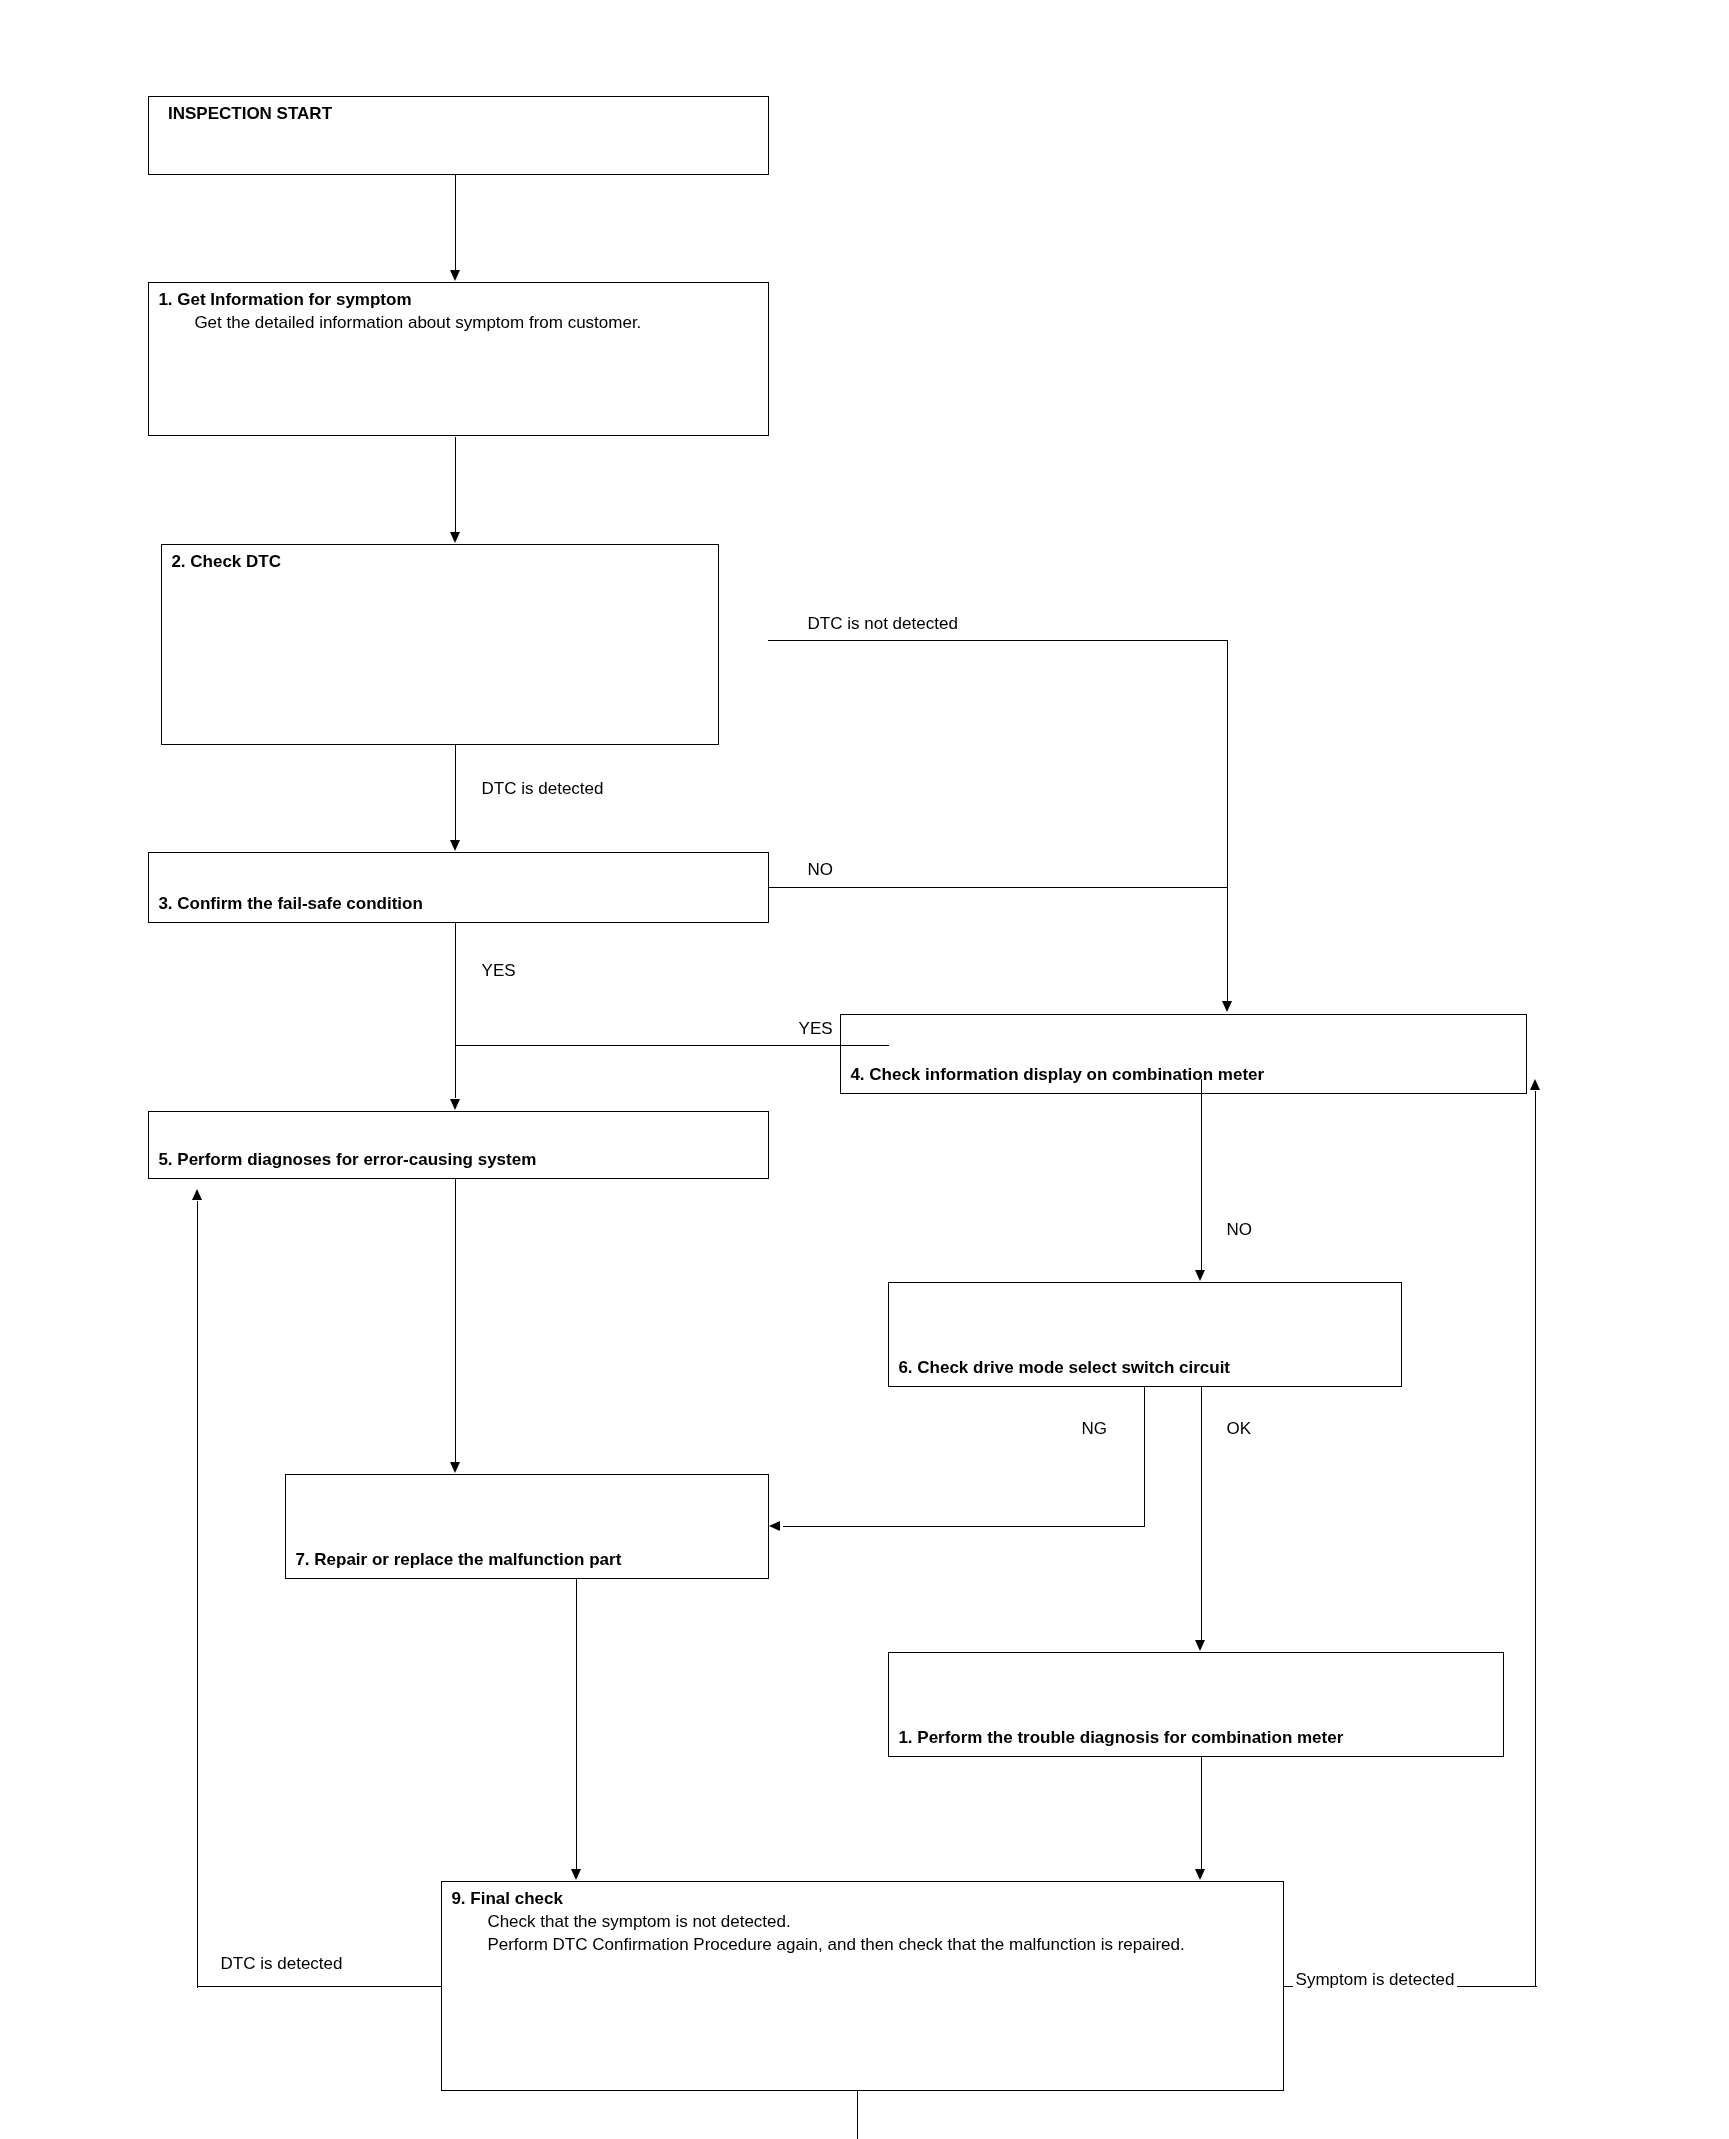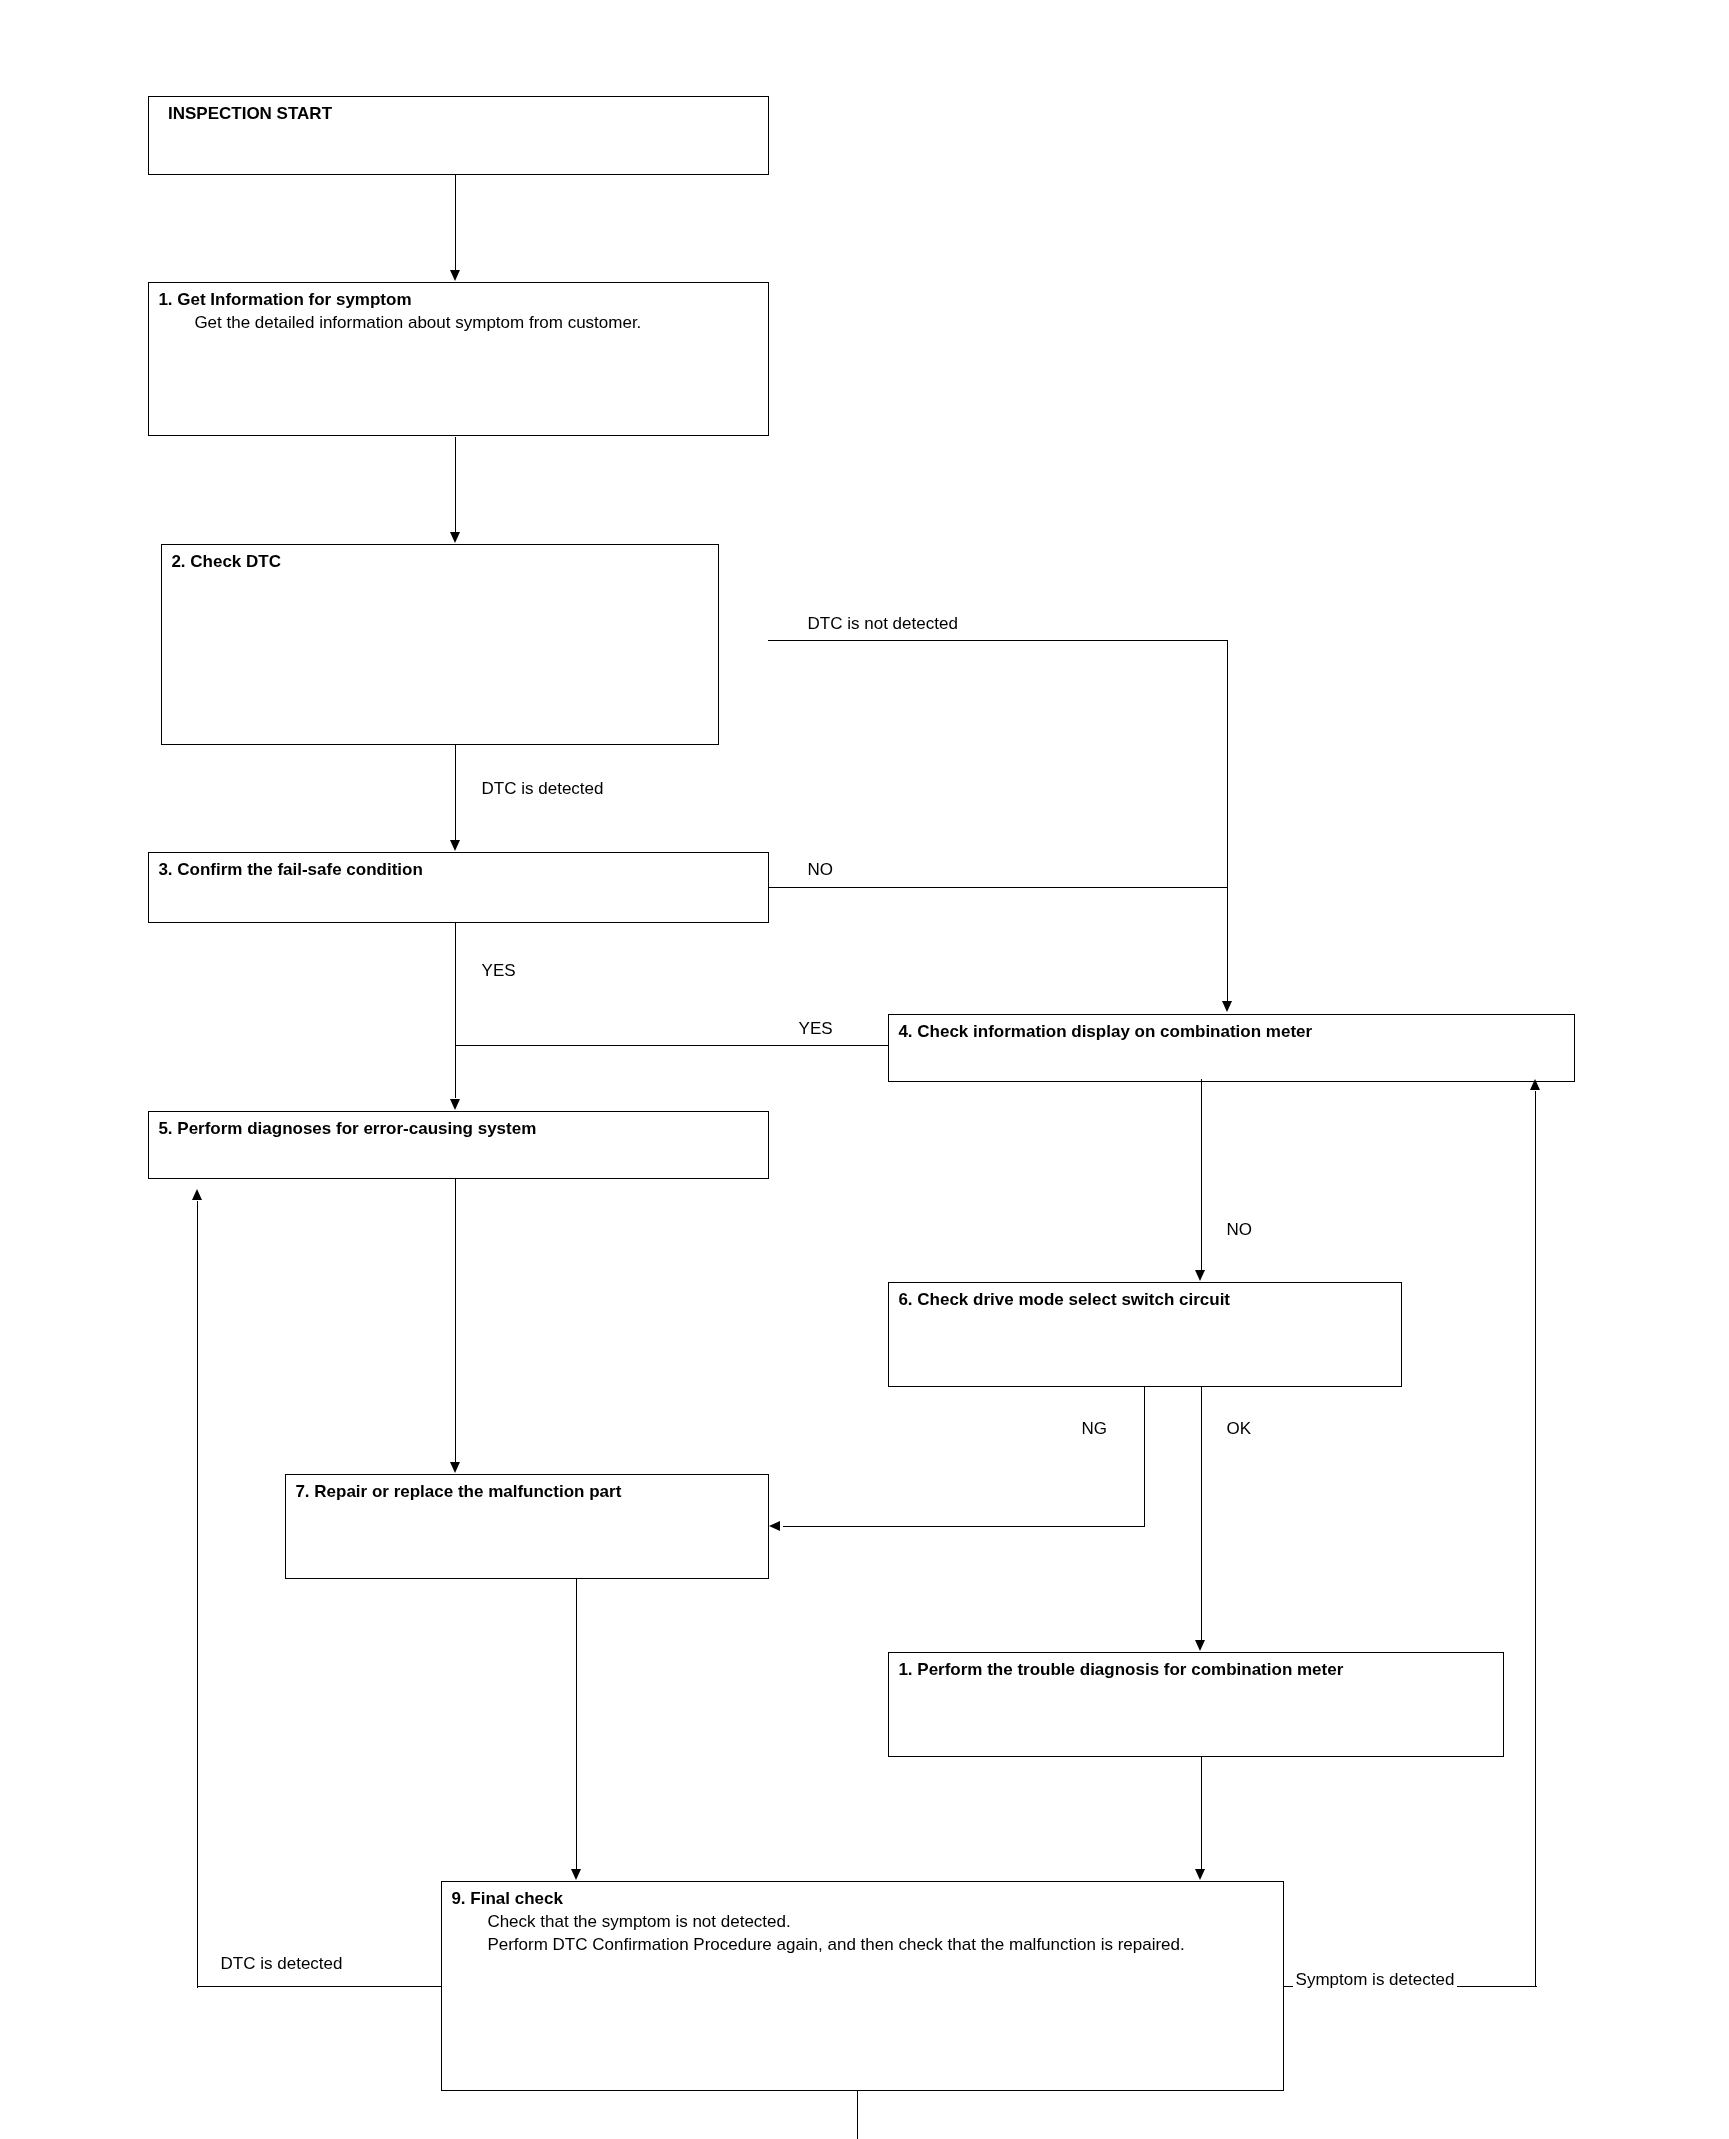--- a/index.html
+++ b/index.html
@@ -32,21 +32,21 @@
     display: block;
   }
   .box .body {
     display: block;
     font-weight: normal;
     margin-left: 36px;
   }
   .box.bold-only {
     font-weight: bold;
     display: flex;
-    align-items: flex-start;
+    align-items: flex-end;
   }
   .box.bold-only .hdr {
     display: block;
   }
   .box.center {
     display: flex;
     align-items: flex-start;
     justify-content: center;
     font-weight: bold;
   }
@@ -99,21 +99,21 @@
   </div>
 
   <div class="box" style="left:161px; top:544px; width:558px; height:201px;">
     <span class="hdr">2. Check DTC</span>
   </div>
 
   <div class="box bold-only" style="left:148px; top:852px; width:621px; height:71px;">
     <span class="hdr">3. Confirm the fail-safe condition</span>
   </div>
 
-  <div class="box bold-only" style="left:888px; top:1014px; width:687px; height:68px;">
+  <div class="box bold-only" style="left:840px; top:1014px; width:687px; height:80px;">
     <span class="hdr">4. Check information display on combination meter</span>
   </div>
 
   <div class="box bold-only" style="left:148px; top:1111px; width:621px; height:68px;">
     <span class="hdr">5. Perform diagnoses for error-causing system</span>
   </div>
 
   <div class="box bold-only" style="left:888px; top:1282px; width:514px; height:105px;">
     <span class="hdr">6. Check drive mode select switch circuit</span>
   </div>

